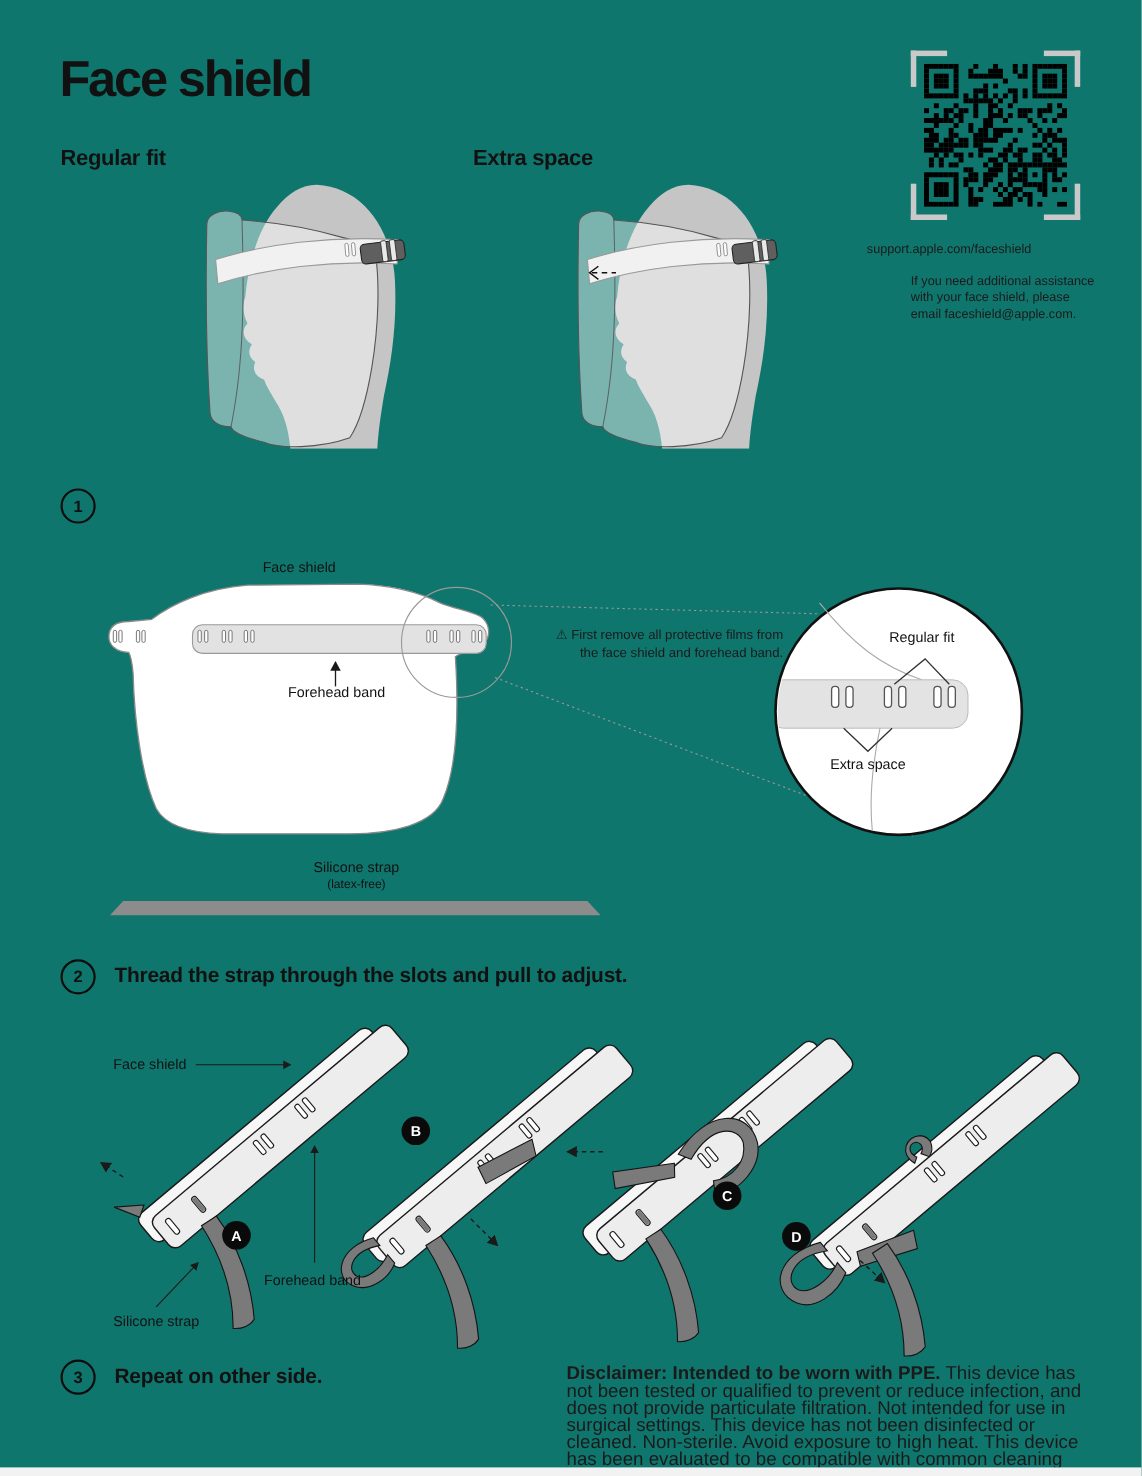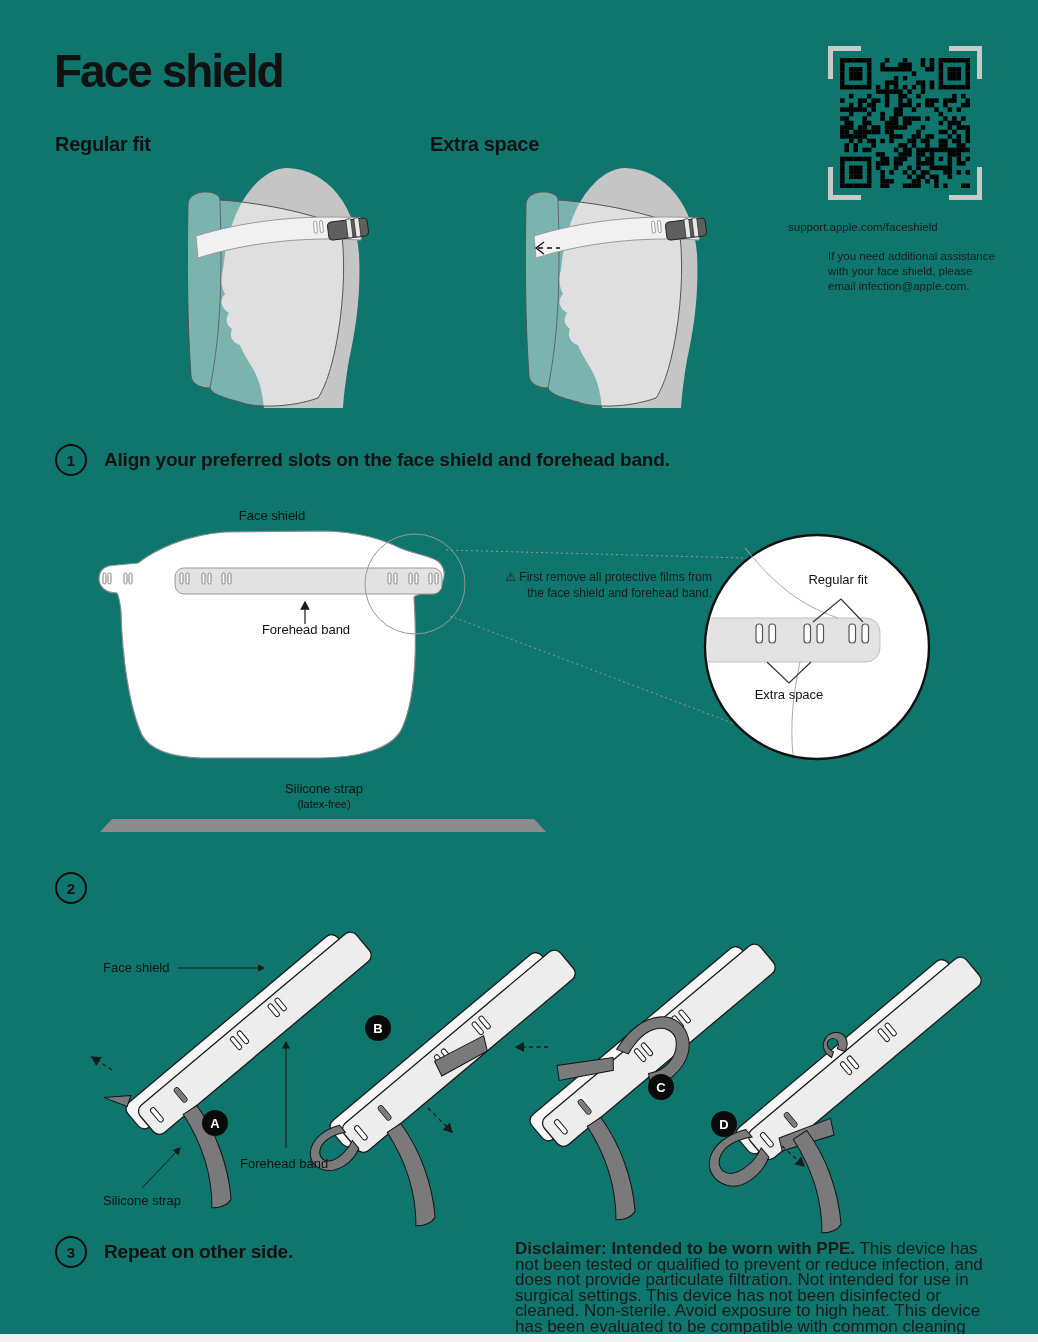--- a/index.html
+++ b/index.html
@@ -482,21 +482,21 @@
           <rect x="71.72" y="125.52" width="4.53" height="4.53"></rect>
           <rect x="76.21" y="125.52" width="4.53" height="4.53"></rect>
           <rect x="94.14" y="125.52" width="4.53" height="4.53"></rect>
           <rect x="103.10" y="125.52" width="4.53" height="4.53"></rect>
           <rect x="121.03" y="125.52" width="4.53" height="4.53"></rect>
           <rect x="125.52" y="125.52" width="4.53" height="4.53"></rect>
         </g>
       </svg>
   </div>
   <div class="abs qr-caption">support.apple.com/faceshield</div>
-  <div class="abs support-note">If you need additional assistance with your face shield, please email infection@apple.com.</div>
+  <div class="abs support-note">If you need additional assistance with your face shield, please email faceshield@apple.com.</div>
 
   <svg class="diagram-svg" width="1038" height="1342" viewBox="0 0 1038 1342">
     <defs>
       <marker id="ah" markerWidth="9" markerHeight="9" refX="6.5" refY="4" orient="auto">
         <path d="M0 0 L7.5 4 L0 8 Z" fill="#1a1a1a"></path>
       </marker>
       <clipPath id="dc">
           <circle cx="817" cy="647" r="110"></circle>
         </clipPath>
       <g id="band2">
@@ -608,24 +608,24 @@
 
     <g stroke="#1a1a1a" stroke-width="1" fill="none">
       <path d="M178 968 L264 968" marker-end="url(#ah)"></path>
       <path d="M286 1148 L286 1042" marker-end="url(#ah)"></path>
       <path d="M142 1188 L180 1148" marker-end="url(#ah)"></path>
     </g>
   </svg>
 
   <div class="abs step" style="left:55px;top:444px;">
     <div class="step-num">1</div>
-    <div class="step-text">Align your preferred slots on the face shield and forehead band.</div>
   </div>
   <div class="abs step" style="left:55px;top:872px;">
     <div class="step-num">2</div>
+    <div class="step-text">Thread the strap through the slots and pull to adjust.</div>
   </div>
   <div class="abs step" style="left:55px;top:1236px;">
     <div class="step-num">3</div>
     <div class="step-text">Repeat on other side.</div>
   </div>
 
   <div class="abs dlabel clabel" style="left:272px;top:508px;">Face shield</div>
   <div class="abs dlabel clabel" style="left:306px;top:622px;">Forehead band</div>
   <div class="abs warning">
     <span>⚠</span>

